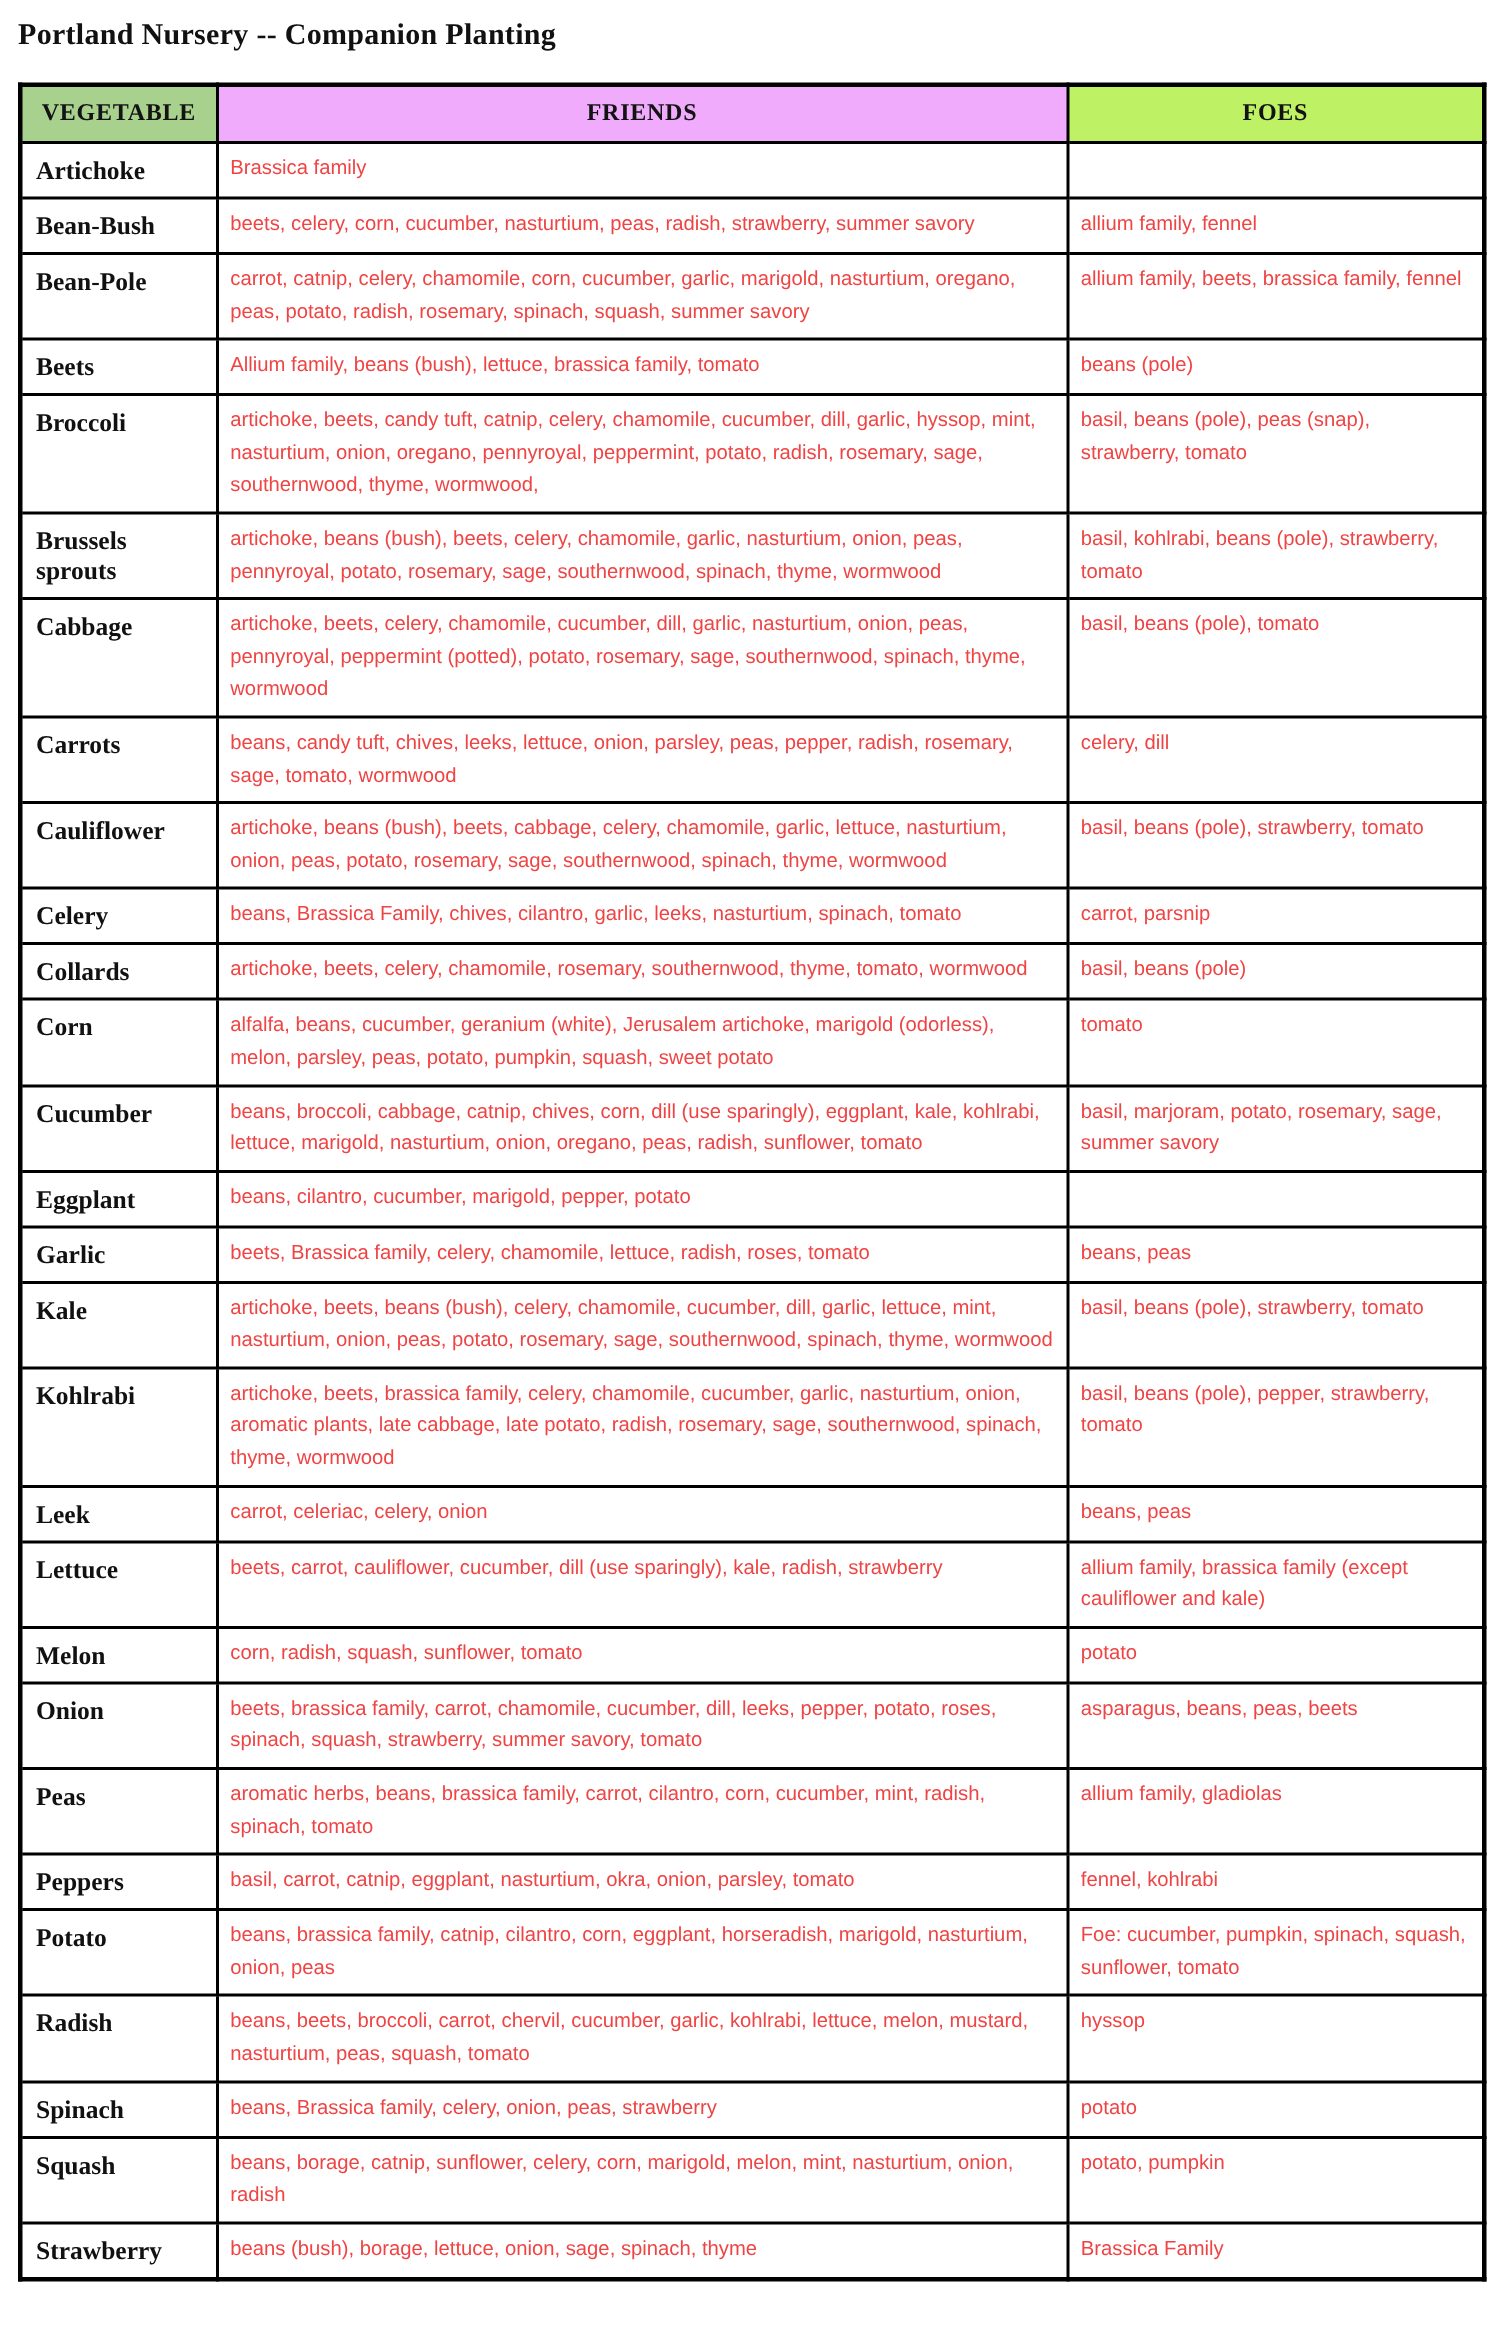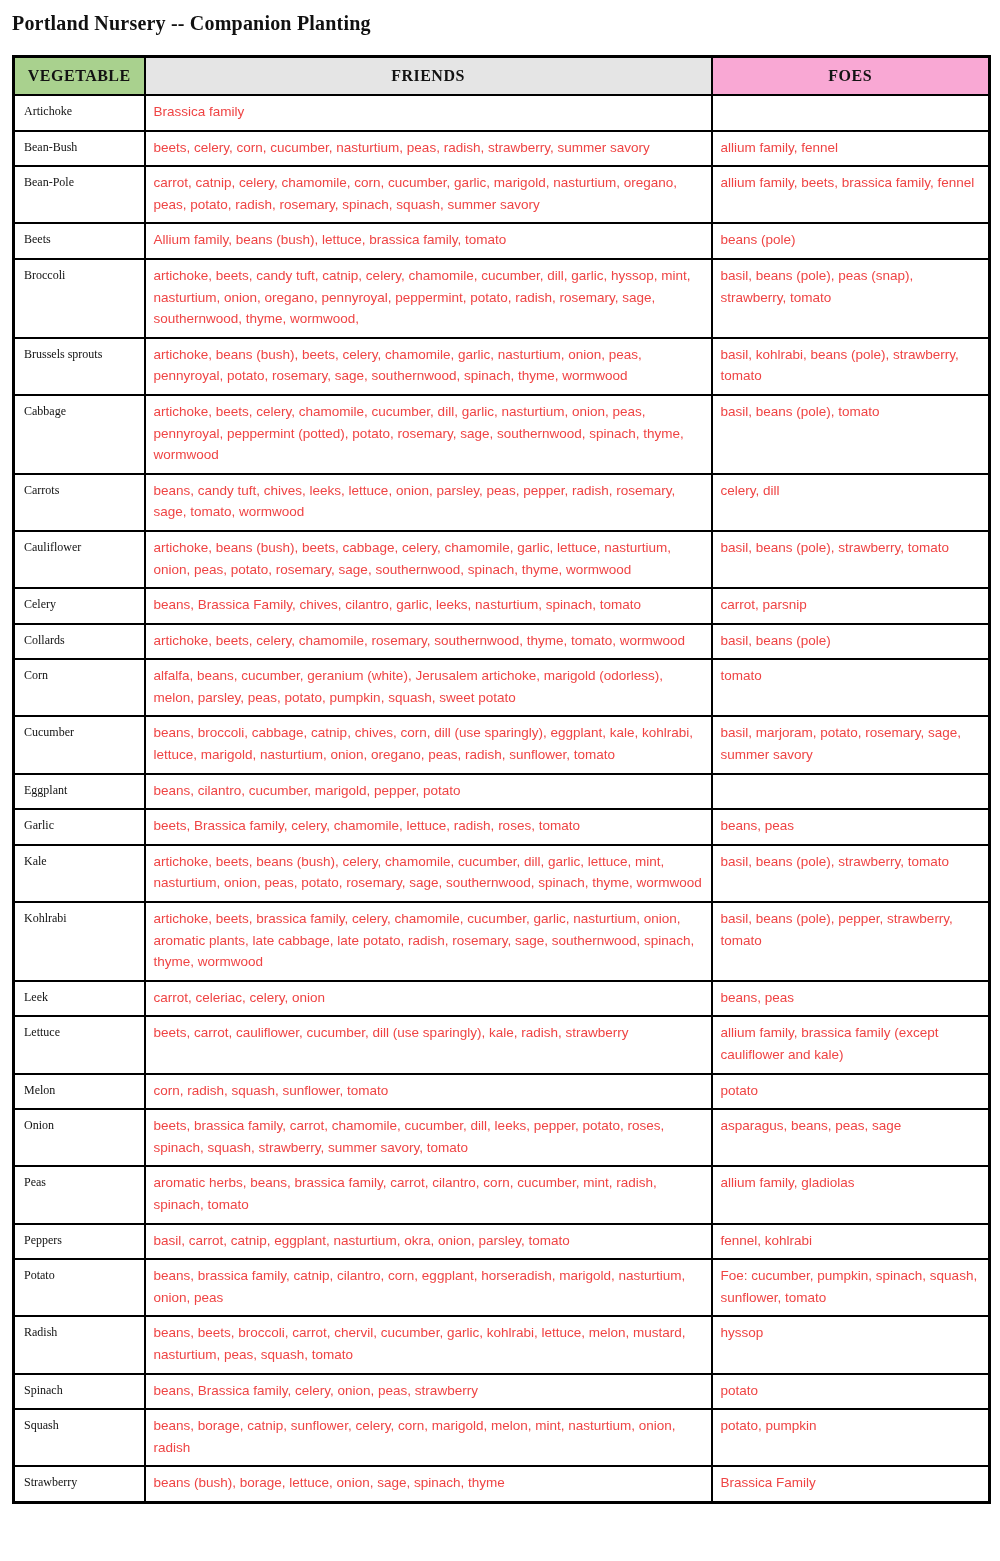--- a/index.html
+++ b/index.html
@@ -42,24 +42,25 @@
     text-align: center;
     letter-spacing: 0.5px;
   }
   td {
     border: 2px solid #000000;
     vertical-align: top;
     padding: 5px 8px 7px 8px;
   }
   td.veg {
     font-family: "Liberation Serif", serif;
-    font-size: 12px;
+    font-size: 17px;
     color: #111111;
     padding-top: 8px;
     padding-left: 9px;
+    font-weight: bold;
   }
   td.txt {
     font-size: 13.5px;
     line-height: 1.6;
     color: #ef4444;
   }
 </style>
 </head>
 <body>
 
@@ -68,22 +69,22 @@
 
   <table class="companion">
     <colgroup>
       <col class="c-veg">
       <col class="c-friends">
       <col class="c-foes">
     </colgroup>
     <thead>
       <tr>
         <th style="background: rgb(169, 209, 142);">VEGETABLE</th>
-        <th style="background: #e5e5e5;">FRIENDS</th>
-        <th style="background: #f9a8d4;">FOES</th>
+        <th style="background: #f0abfc;">FRIENDS</th>
+        <th style="background: #bef264;">FOES</th>
       </tr>
     </thead>
     <tbody>
         <tr>
           <td class="veg">Artichoke</td>
           <td class="txt">Brassica family</td>
           <td class="txt"></td>
         </tr>
         <tr>
           <td class="veg">Bean-Bush</td>
@@ -176,21 +177,21 @@
           <td class="txt">allium family, brassica family (except cauliflower and kale)</td>
         </tr>
         <tr>
           <td class="veg">Melon</td>
           <td class="txt">corn, radish, squash, sunflower, tomato</td>
           <td class="txt">potato</td>
         </tr>
         <tr>
           <td class="veg">Onion</td>
           <td class="txt">beets, brassica family, carrot, chamomile, cucumber, dill, leeks, pepper, potato, roses, spinach, squash, strawberry, summer savory, tomato</td>
-          <td class="txt">asparagus, beans, peas, sage</td>
+          <td class="txt">asparagus, beans, peas, beets</td>
         </tr>
         <tr>
           <td class="veg">Peas</td>
           <td class="txt">aromatic herbs, beans, brassica family, carrot, cilantro, corn, cucumber, mint, radish, spinach, tomato</td>
           <td class="txt">allium family, gladiolas</td>
         </tr>
         <tr>
           <td class="veg">Peppers</td>
           <td class="txt">basil, carrot, catnip, eggplant, nasturtium, okra, onion, parsley, tomato</td>
           <td class="txt">fennel, kohlrabi</td>

